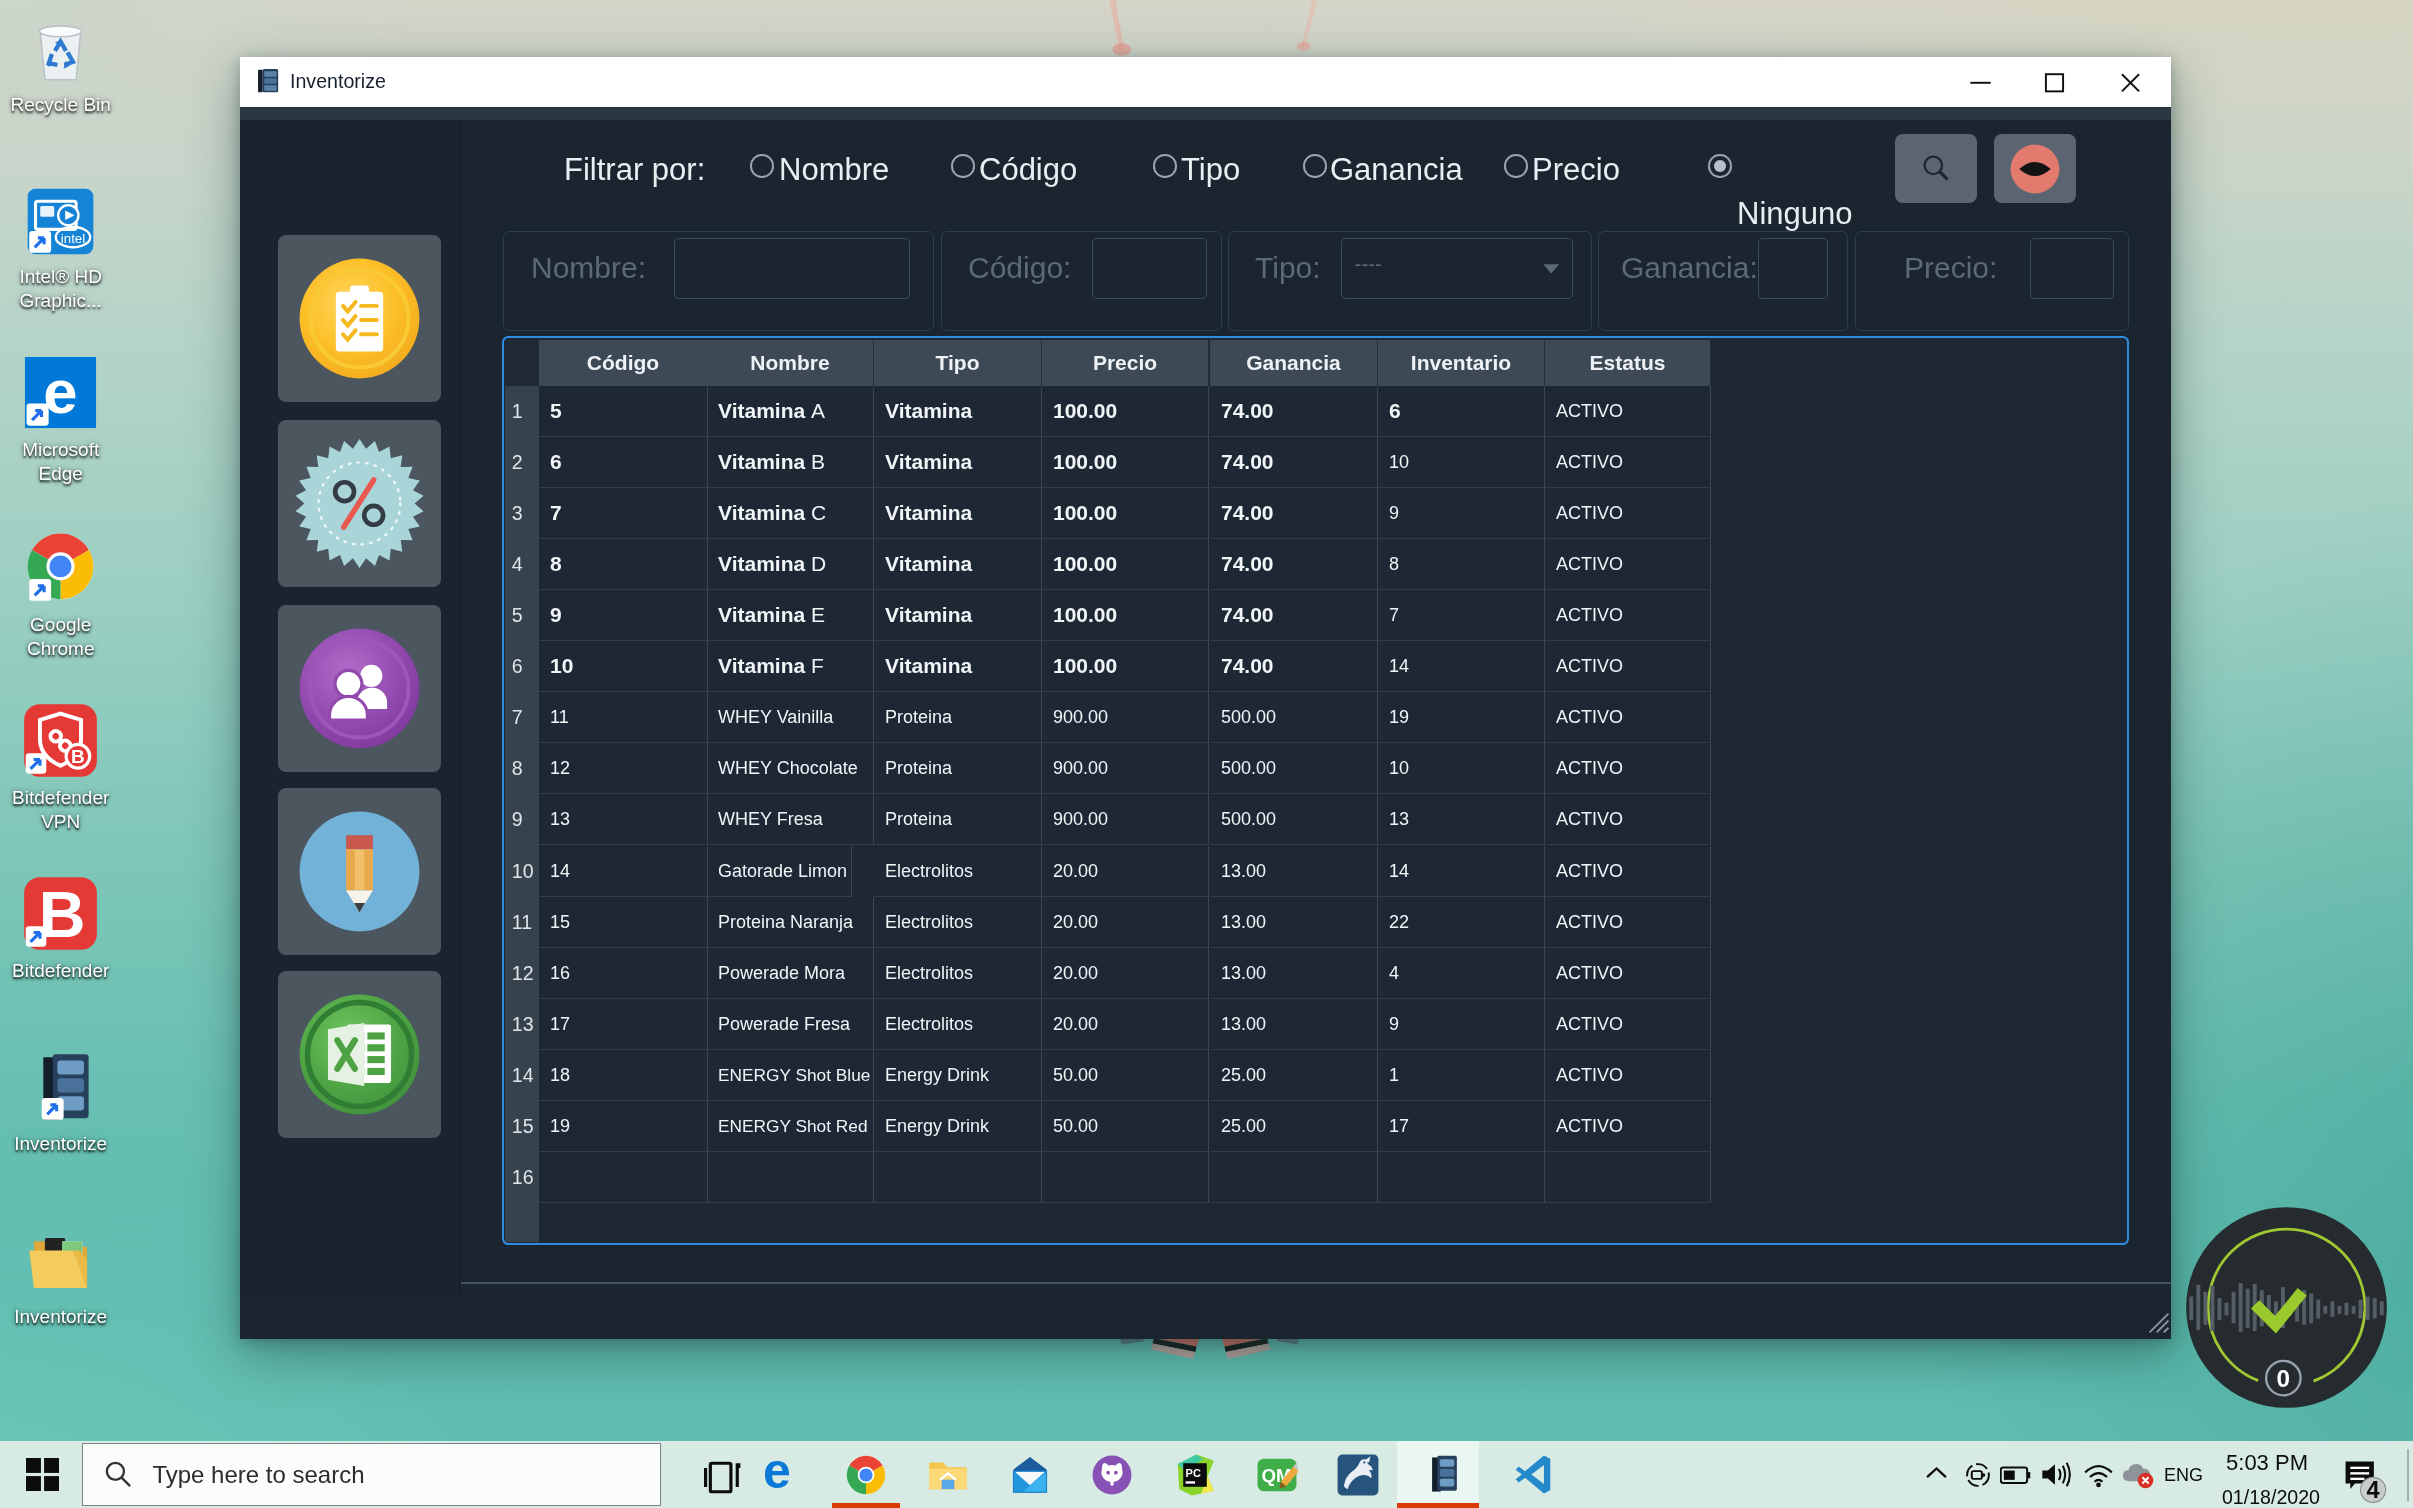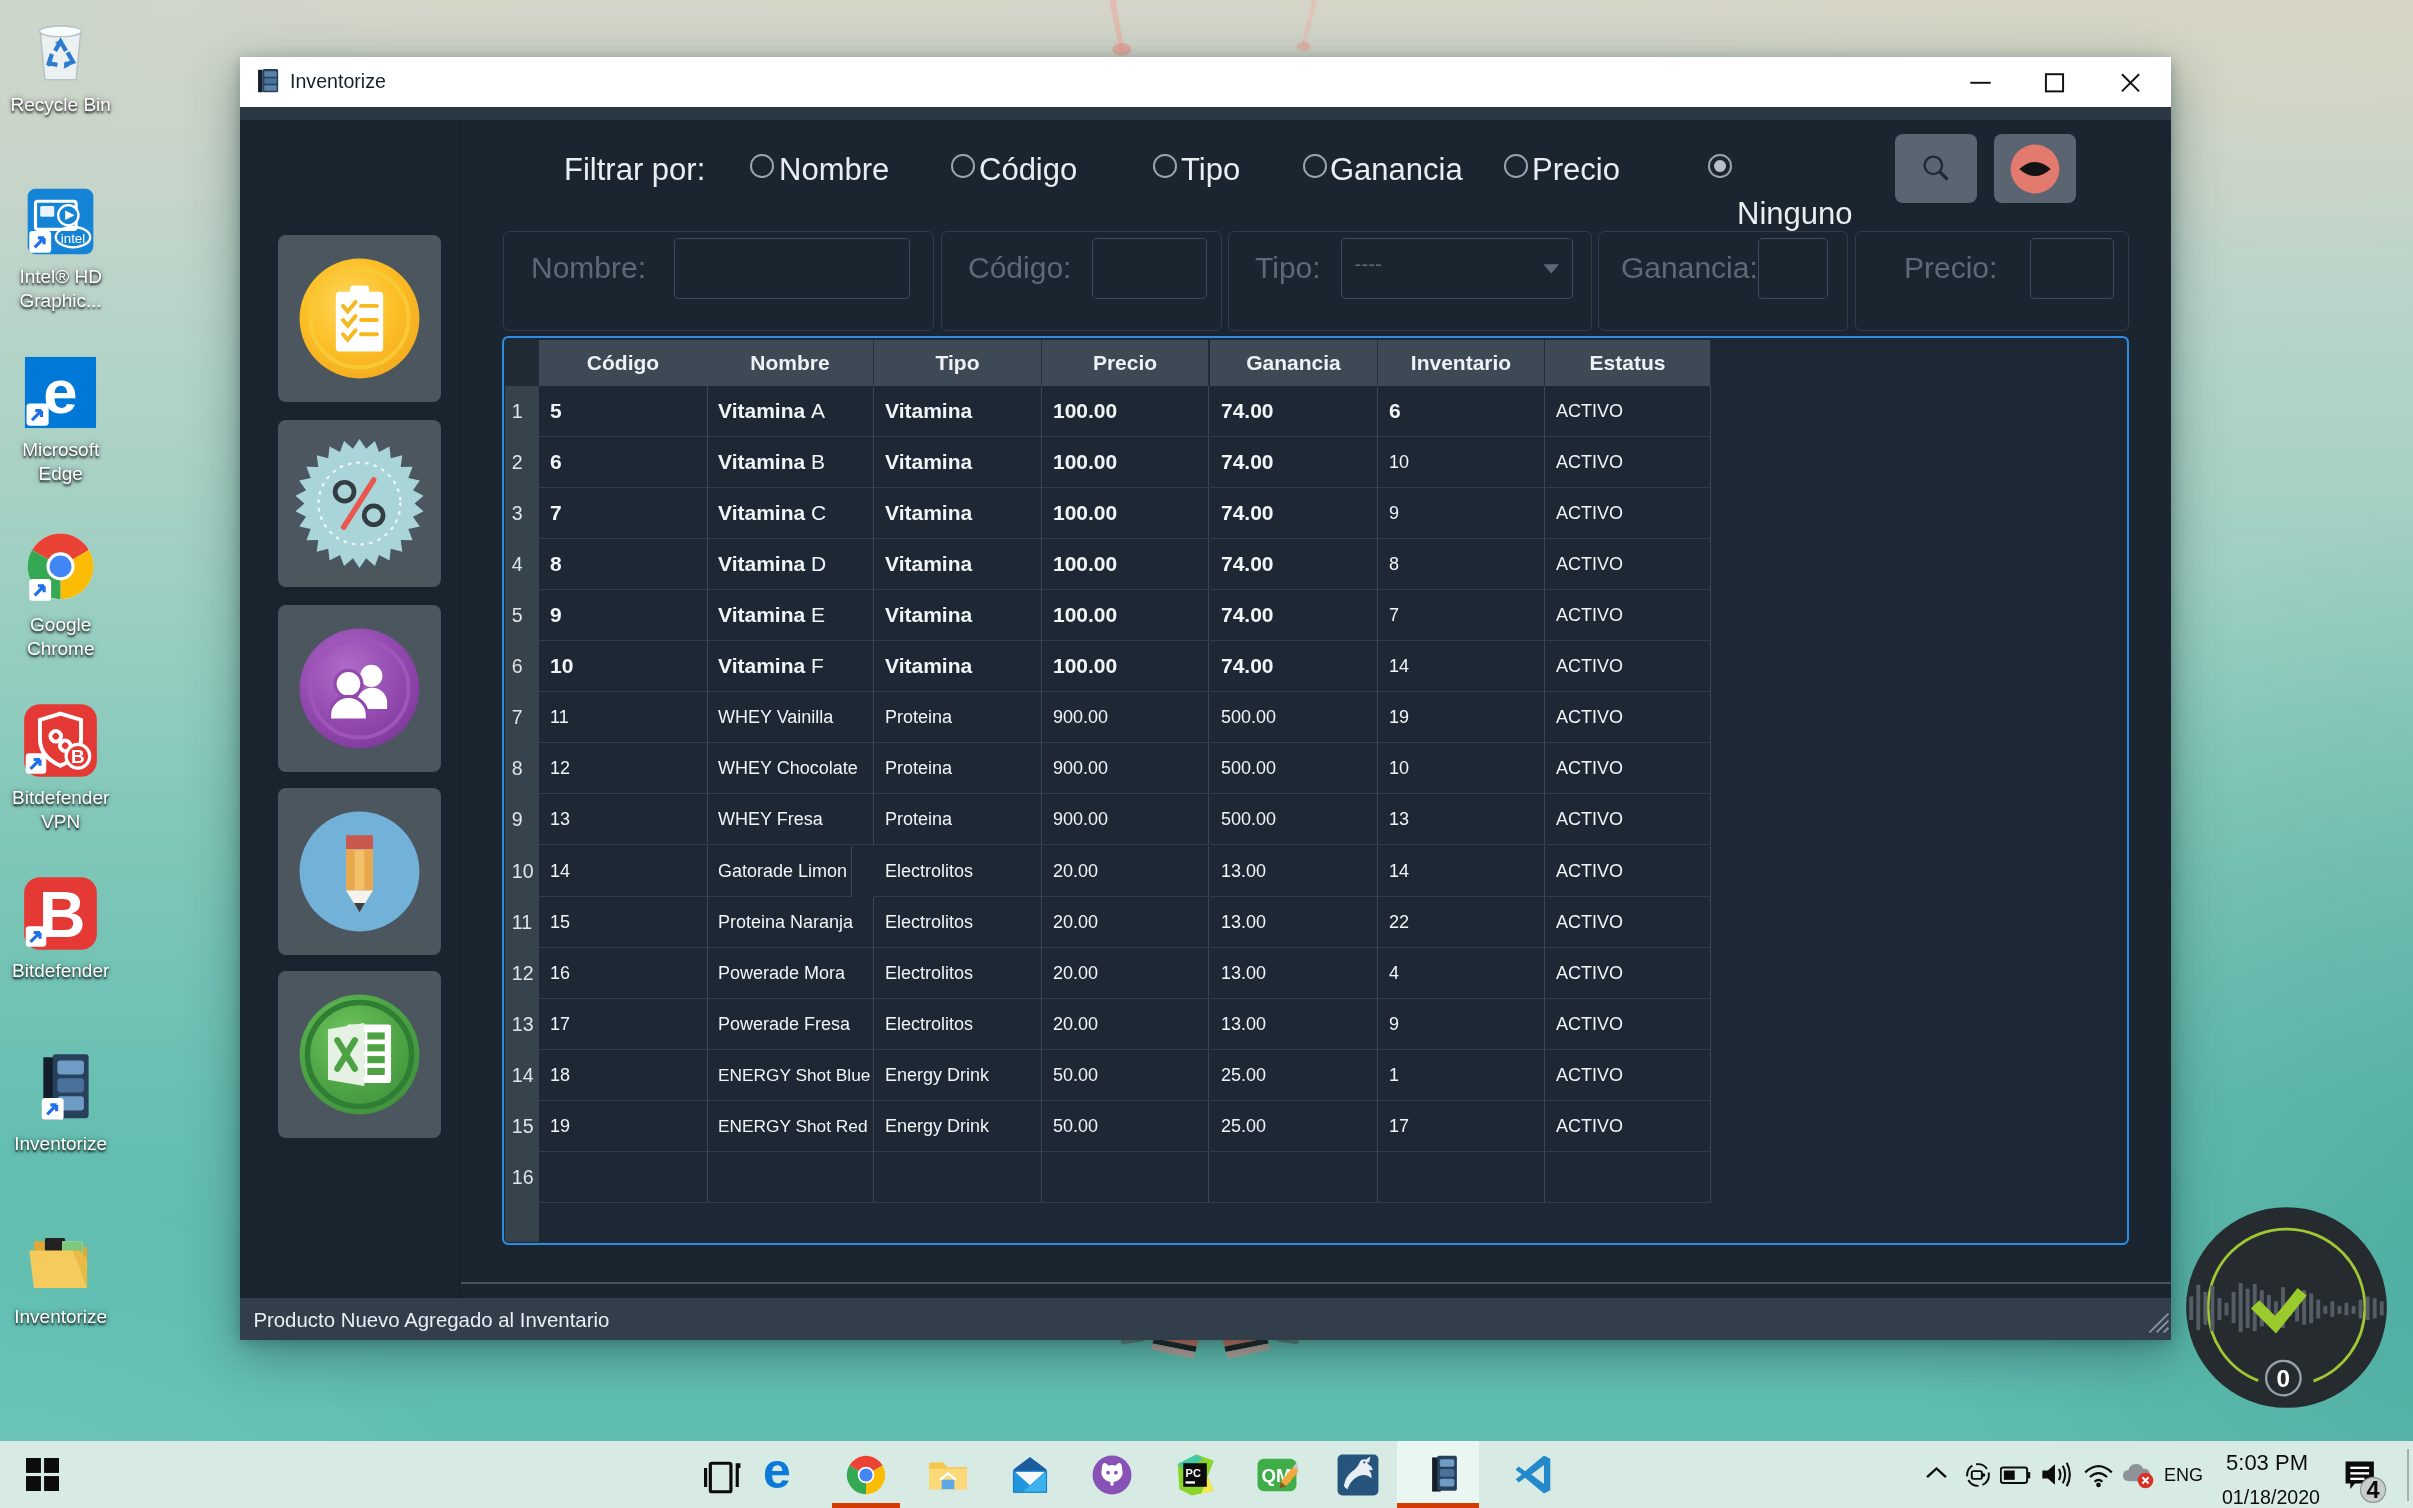--- a/index.html
+++ b/index.html
@@ -494,23 +494,20 @@
     <div class="cell" style="left:1041px;top:763px;width:166px;">ACTIVO</div>
     <div class="cell" style="left:35px;top:814px;width:169px;"></div>
     <div class="cell" style="left:203px;top:814px;width:167px;"></div>
     <div class="cell" style="left:370px;top:814px;width:168px;"></div>
     <div class="cell" style="left:538px;top:814px;width:167px;"></div>
     <div class="cell" style="left:706px;top:814px;width:168px;"></div>
     <div class="cell" style="left:874px;top:814px;width:167px;"></div>
     <div class="cell" style="left:1041px;top:814px;width:166px;"></div>
     </div>
   <div id="sepline" class="abs"></div>
-  <div id="statusbar" class="abs">
-      <span style="position:absolute;left:13.4px;top:11px;">Producto Nuevo Agregado al Inventario</span>
-    </div>
   <svg class="abs" style="left:1908px;top:1255px" width="22" height="22" viewBox="0 0 28 28">
     <g stroke="#8a949c" stroke-width="2.5">
         <line x1="26" y1="2" x2="2" y2="26"></line>
         <line x1="26" y1="11" x2="11" y2="26"></line>
         <line x1="26" y1="20" x2="20" y2="26"></line>
       </g>
   </svg>
 </div>
 
 <svg class="abs" style="left:2183px;top:1204px" width="207" height="207" viewBox="0 0 264 264">
@@ -552,20 +549,27 @@
 </svg>
 <div id="taskbar" class="abs">
   <svg class="abs" style="left:26px;top:17.3px" width="33" height="33" viewBox="0 0 42 42">
     <g fill="#0c0c0c">
         <rect x="0" y="0" width="19" height="19"></rect>
         <rect x="23" y="0" width="19" height="19"></rect>
         <rect x="0" y="23" width="19" height="19"></rect>
         <rect x="23" y="23" width="19" height="19"></rect>
       </g>
   </svg>
+  <div id="searchbox">
+    <svg style="margin-left:20.4px" width="31" height="31" viewBox="0 0 40 40">
+        <circle cx="16" cy="16" r="11" fill="none" stroke="#333" stroke-width="3"></circle>
+        <line x1="24" y1="24" x2="35" y2="35" stroke="#333" stroke-width="3"></line>
+      </svg>
+    <span>Type here to search</span>
+  </div>
   <svg class="abs" style="left:704px;top:19px" width="38" height="35" viewBox="0 0 48 44">
     <g fill="#0c0c0c">
         <rect x="8" y="4" width="26" height="36" rx="2" fill="none" stroke="#0c0c0c" stroke-width="4"></rect>
         <rect x="0" y="10" width="4" height="24"></rect>
         <rect x="40" y="10" width="4" height="24"></rect>
         <rect x="40" y="4" width="6" height="6"></rect>
       </g>
   </svg>
   <div class="tico" style="left:755px;">
       <span style="font-size:50px;font-weight:bold;color:#0b79d7;font-family:'Liberation Sans',sans-serif;margin-top:-7.9px;">e</span>

